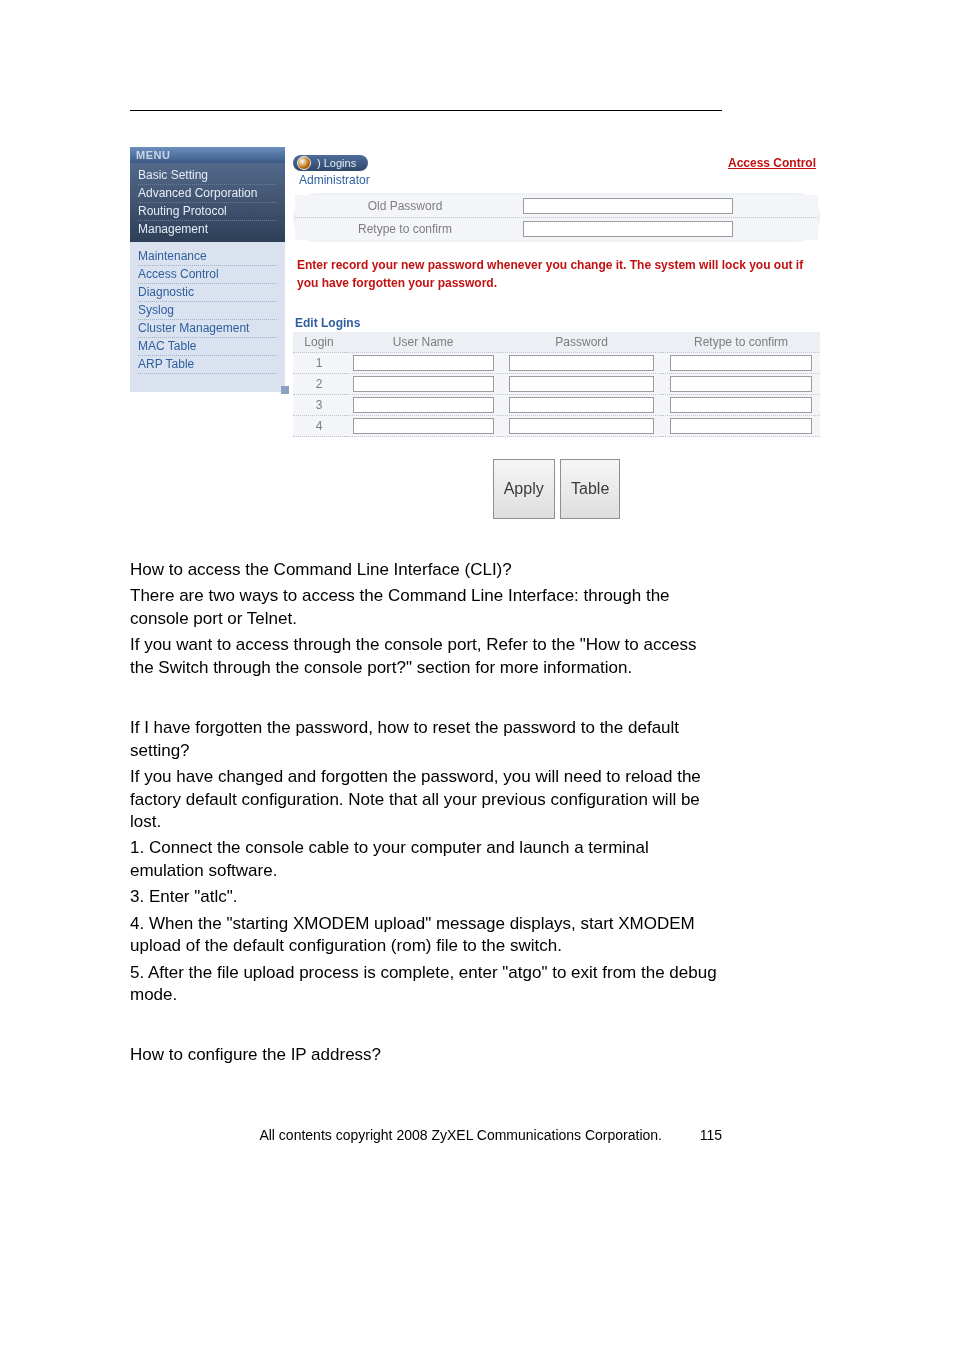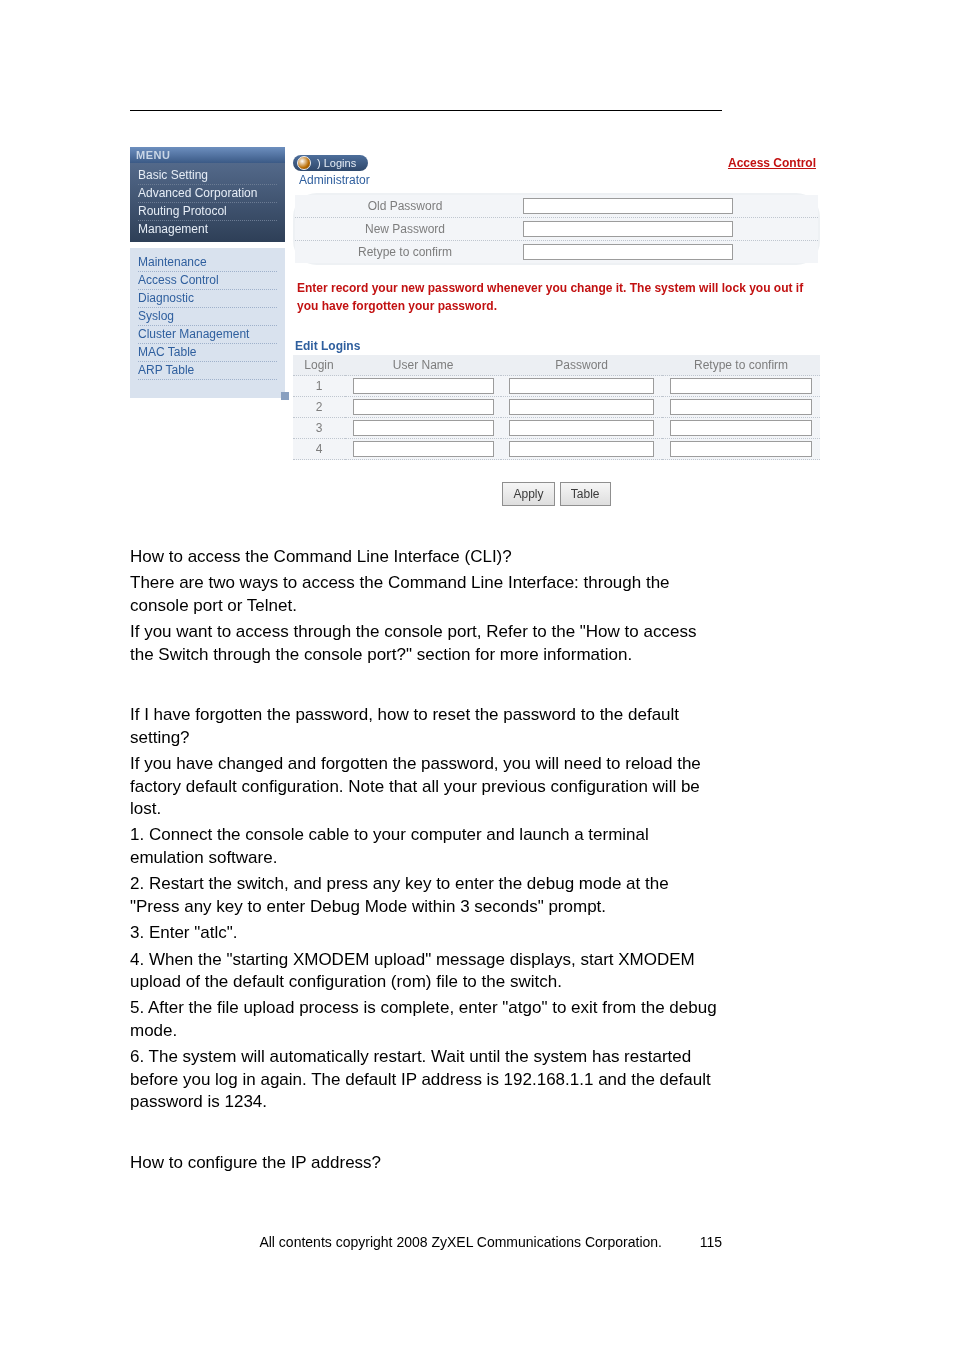--- a/index.html
+++ b/index.html
@@ -47,21 +47,20 @@
   .menu-dark-item {
     color: #e6edf6;
     font-size: 12px;
     padding: 1px 0 2px 0;
     border-bottom: 1px dotted #6b7b93;
   }
   .menu-dark-item:last-child { border-bottom: none; }
   .menu-light {
     background: #d9e2ee;
     padding: 6px 8px 18px 8px;
-    margin-top: 6px;
     position: relative;
   }
   .menu-light-item {
     color: #2f5f9e;
     font-size: 12px;
     padding: 1px 0 2px 0;
     border-bottom: 1px dotted #9fb1cb;
   }
   .menu-light-item:last-child { border-bottom: none; }
   .splitter {
@@ -186,22 +185,22 @@
   .col-login { width: 52px; }
   .btn-row {
     text-align: center;
     margin: 22px 0 0 0;
   }
   .btn {
     display: inline-block;
     background: linear-gradient(#f6f6f6, #dedede);
     border: 1px solid #8f8f8f;
     color: #3b3b3b;
-    font-size: 12px;
-    padding: 4px 10px;
+    font-size: 16px;
+    padding: 20px 10px;
     margin: 0 1px;
     cursor: pointer;
     font-family: inherit;
   }
 
   .faq {
     font-size: 17px;
     line-height: 1.32;
     color: #000;
     margin-top: 18px;
@@ -255,24 +254,20 @@
         <a class="access-link">Access Control</a>
       </div>
       <div class="admin-label">Administrator</div>
 
       <div class="panel">
         <div class="row">
           <div class="row-label">Old Password</div>
           <div class="row-input"><input type="password" style=""></div>
         </div>
         <div class="row">
-          <div class="row-label">New Password</div>
-          <div class="row-input"><input type="password" style=""></div>
-        </div>
-        <div class="row">
           <div class="row-label">Retype to confirm</div>
           <div class="row-input"><input type="password" style=""></div>
         </div>
       </div>
 
       <div class="warning">Enter record your new password whenever you change it. The system will lock you out if you have forgotten your password.</div>
 
       <div class="edit-head">Edit Logins</div>
       <table class="tbl">
         <thead>
@@ -319,25 +314,23 @@
   </div>
 
   <div class="faq">
     <p>How to access the Command Line Interface (CLI)?</p>
     <p>There are two ways to access the Command Line Interface: through the console port or Telnet.</p>
     <p>If you want to access through the console port, Refer to the "How to access the Switch through the console port?" section for more information.</p>
     <div class="q-gap2"></div>
     <p>If I have forgotten the password, how to reset the password to the default setting?</p>
     <p>If you have changed and forgotten the password, you will need to reload the factory default configuration. Note that all your previous configuration will be lost.</p>
     <p>1. Connect the console cable to your computer and launch a terminal emulation software.</p>
-    <p>2. Restart the switch, and press any key to enter the debug mode at the "Press any key to enter Debug Mode within 3 seconds" prompt.</p>
     <p>3. Enter "atlc".</p>
     <p>4. When the "starting XMODEM upload" message displays, start XMODEM upload of the default configuration (rom) file to the switch.</p>
     <p>5. After the file upload process is complete, enter "atgo" to exit from the debug mode.</p>
-    <p>6. The system will automatically restart. Wait until the system has restarted before you log in again. The default IP address is 192.168.1.1 and the default password is 1234.</p>
     <div class="q-gap2"></div>
     <p>How to configure the IP address?</p>
   </div>
 
   <div class="footer">
     <div class="copy">All contents copyright 2008 ZyXEL Communications Corporation.</div>
     <div class="pg">115</div>
   </div>
 </div>
 

